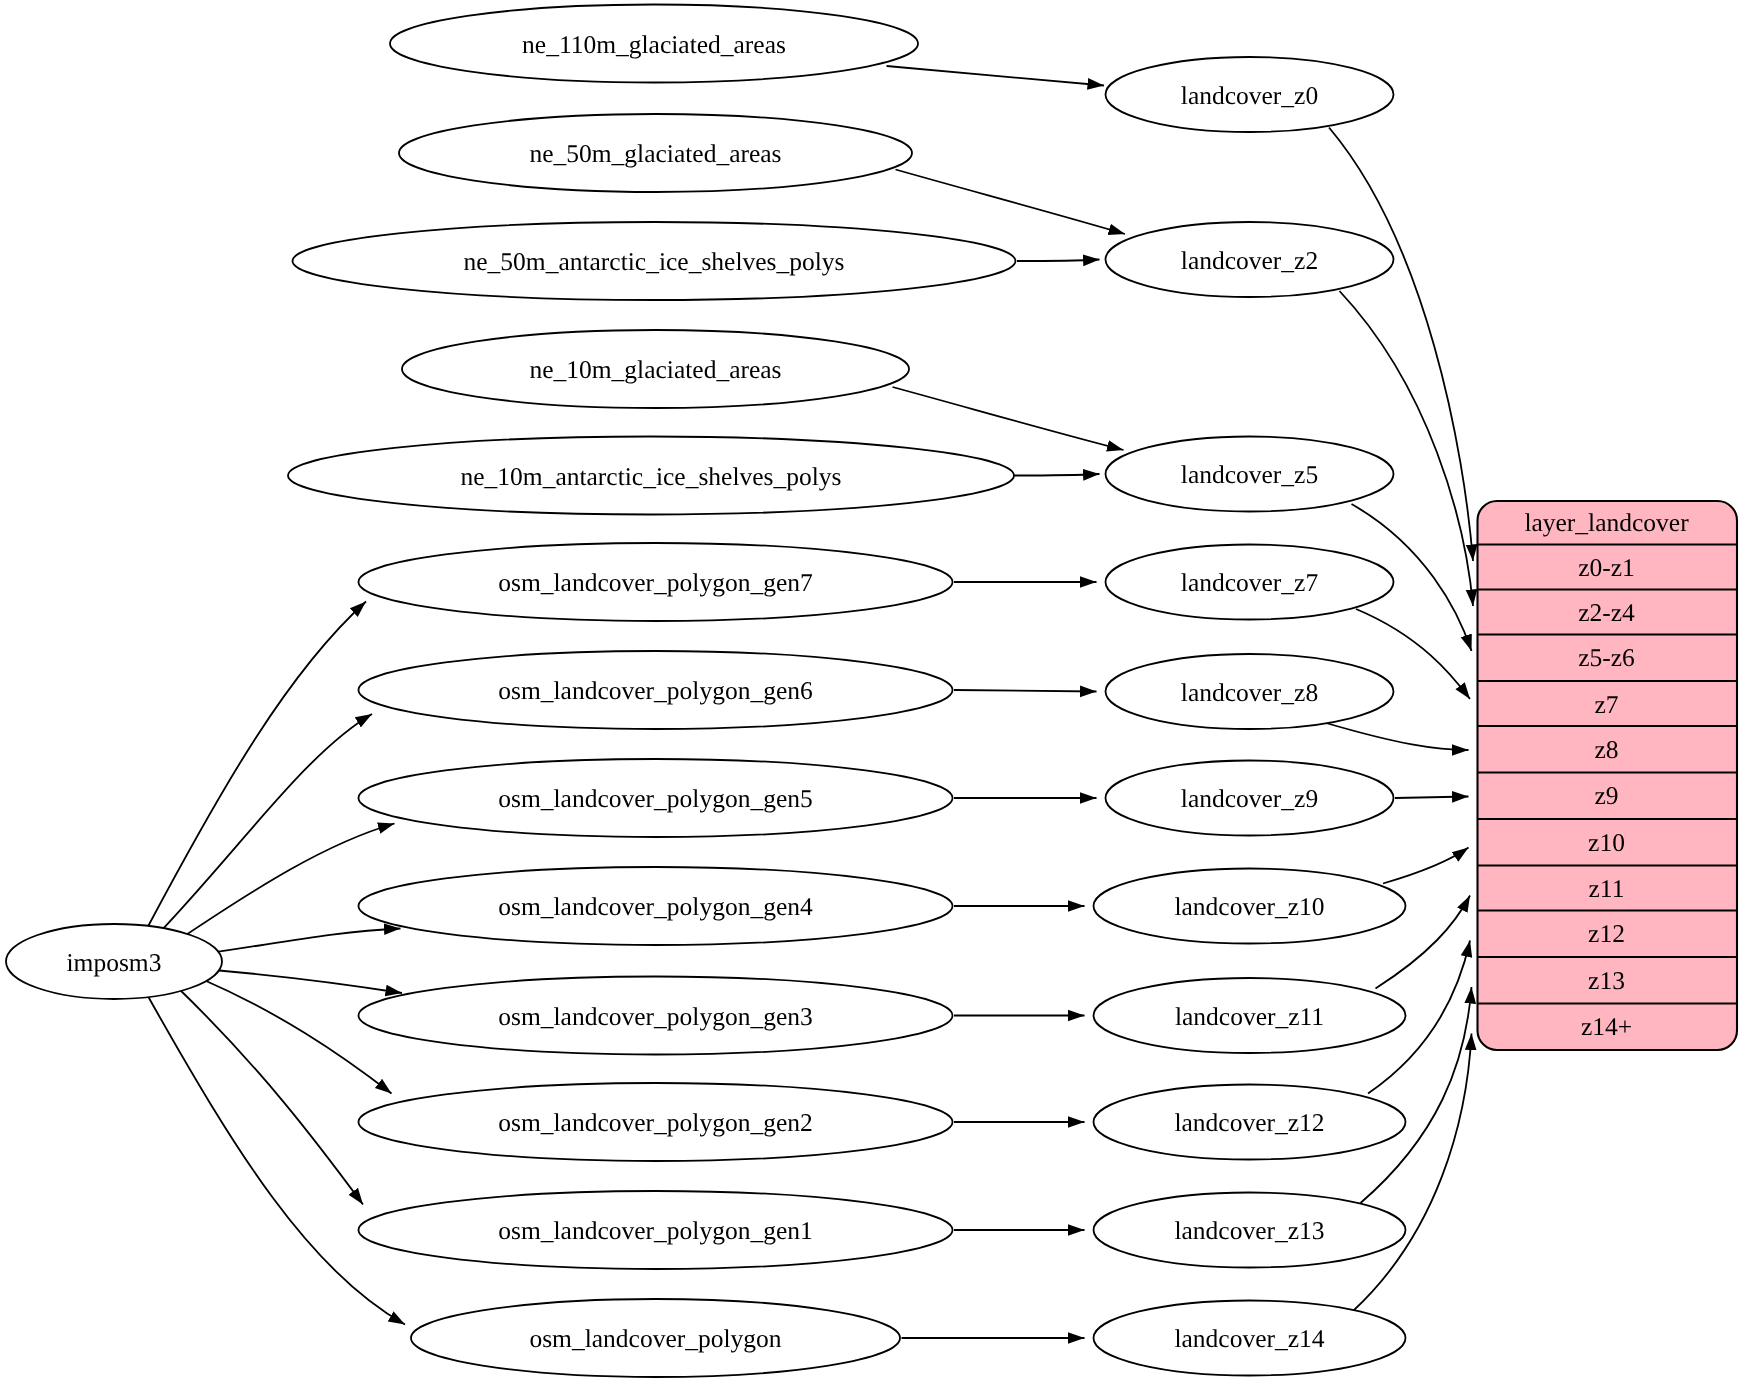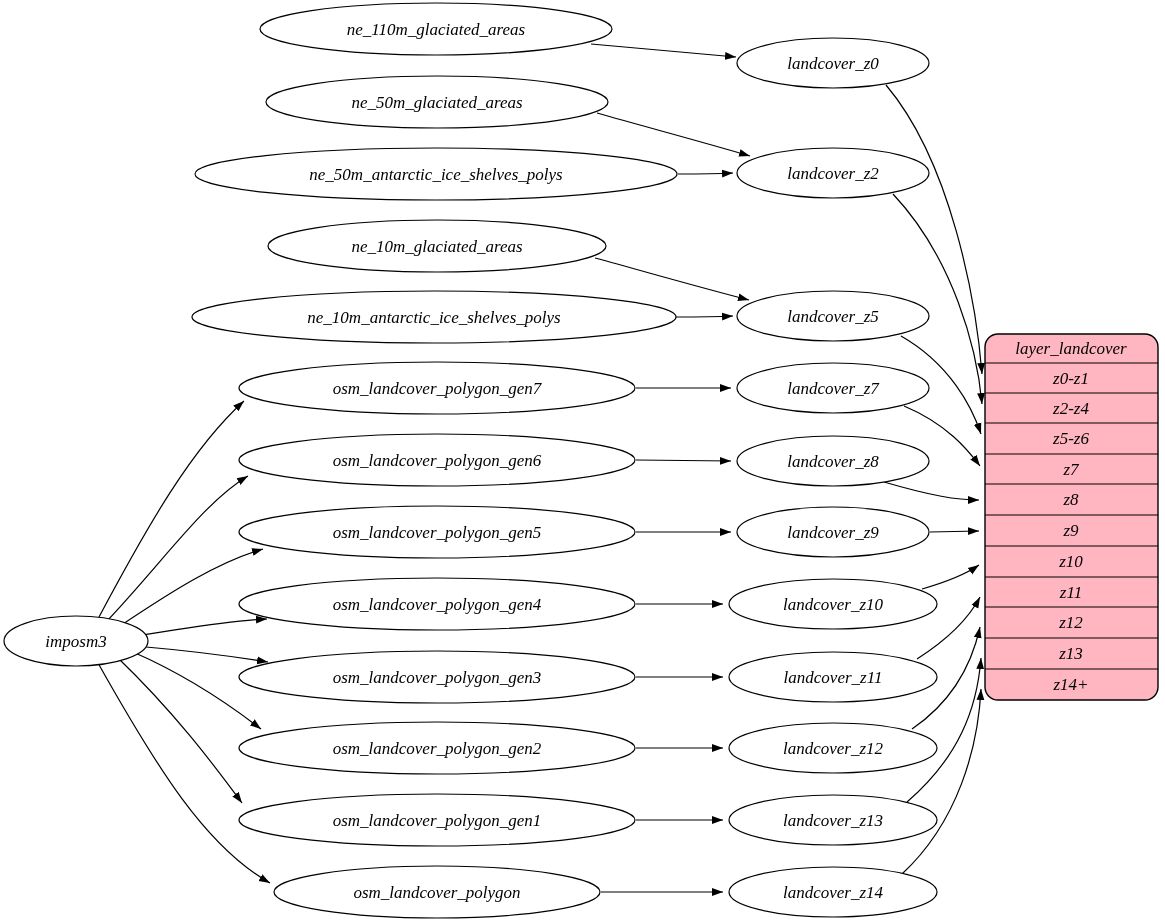--- a/index.html
+++ b/index.html
@@ -3,21 +3,20 @@
 <meta charset="utf-8">
 <title>Diagram</title>
 <style>
   html, body { margin: 0; padding: 0; background: #ffffff; }
   .canvas {
     position: relative;
     width: 1165px;
     height: 923px;
     background: #ffffff;
     font-family: "Liberation Serif", serif;
-    font-style: italic;
   }
   svg { display: block; }
   .edge {
     fill: none;
     stroke: #000000;
     stroke-width: 1.2;
     marker-end: url(#arrowhead);
   }
   .node-ellipse {
     fill: #ffffff;

